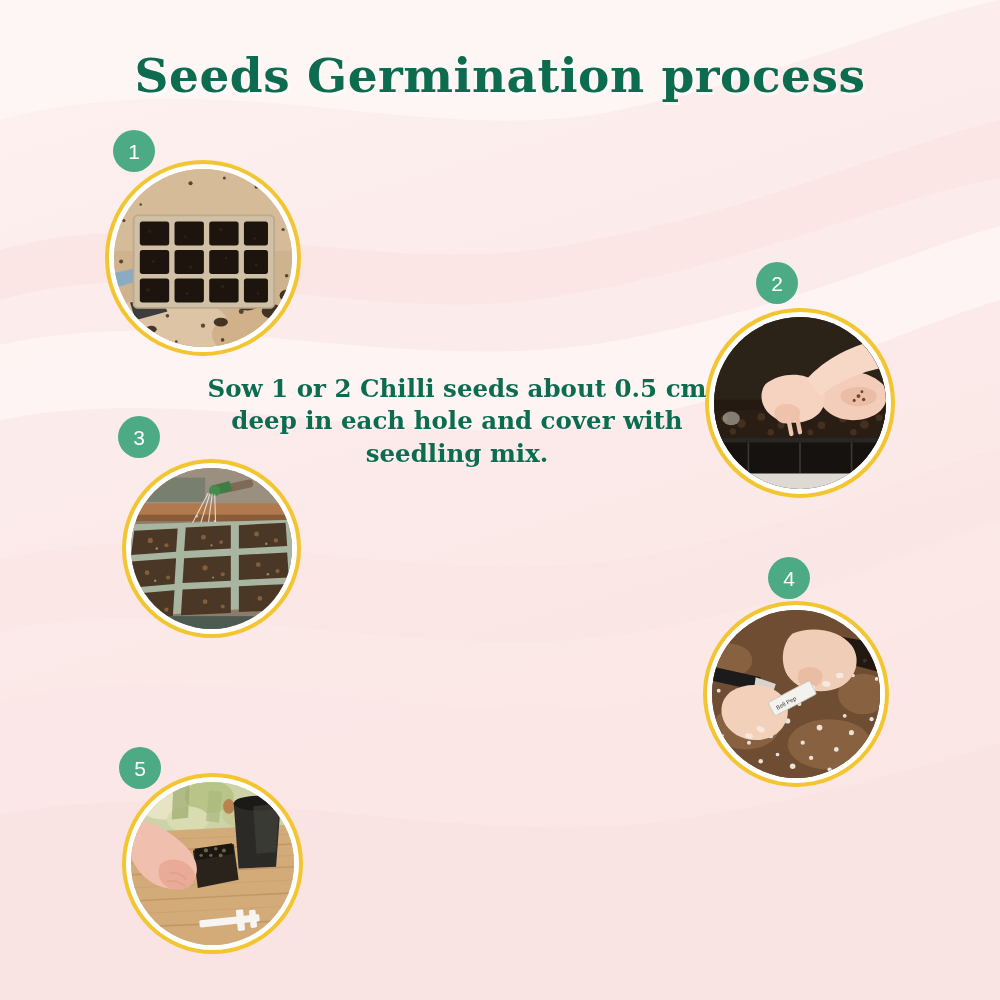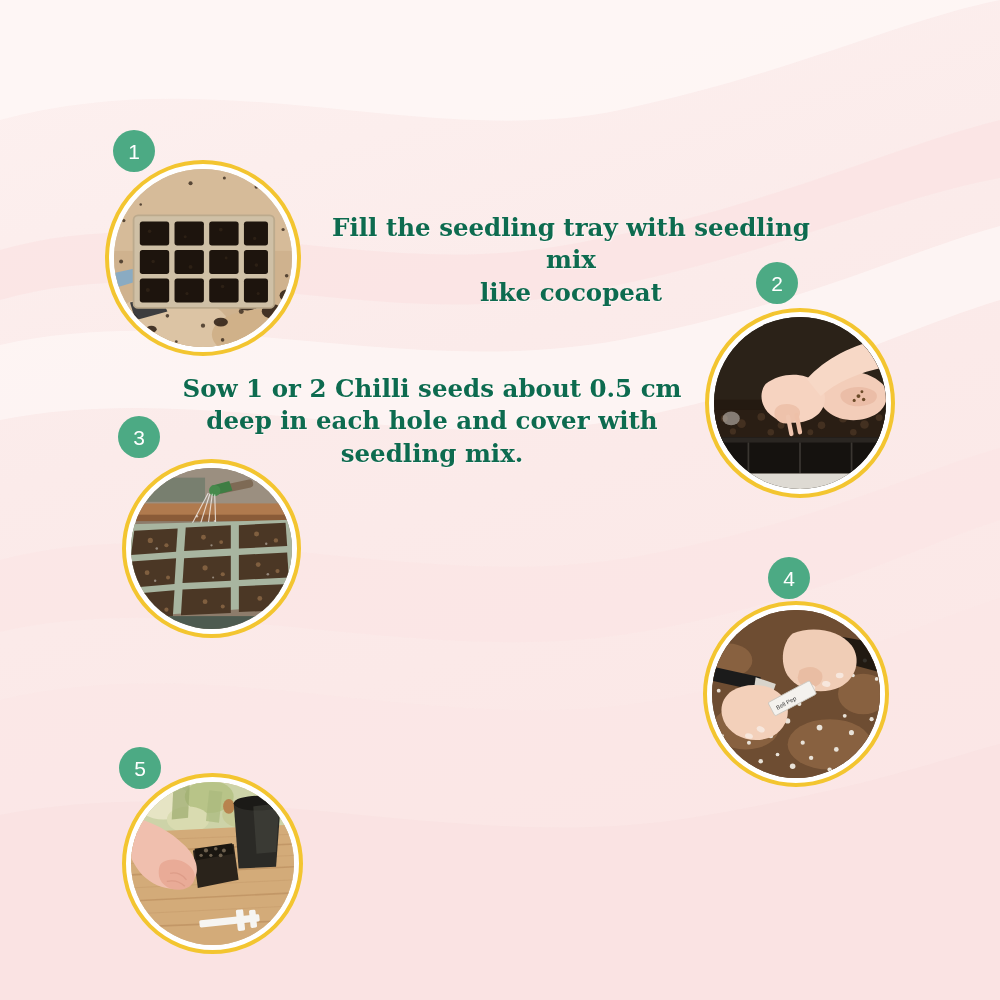--- a/index.html
+++ b/index.html
@@ -97,21 +97,21 @@
   .ta-center { text-align: center; }
   .ta-left { text-align: left; }
 
   
   #circle-1 { left: 105px; top: 160px; width: 196px; height: 196px; }
   #badge-1  { left: 113px; top: 130px; }
   #text-1   { left: 318px; top: 212px; width: 506px; }
 
   #circle-2 { left: 705px; top: 308px; width: 190px; height: 190px; }
   #badge-2  { left: 756px; top: 262px; }
-  #text-2   { left: 180px; top: 373px; width: 504px; }
+  #text-2   { left: 205px; top: 373px; width: 504px; }
 
   #circle-3 { left: 122px; top: 459px; width: 179px; height: 179px; }
   #badge-3  { left: 118px; top: 416px; }
   #text-3   { left: 308px; top: 511px; width: 526px; }
 
   #circle-4 { left: 703px; top: 601px; width: 186px; height: 186px; }
   #badge-4  { left: 768px; top: 557px; }
   #text-4   { left: 142px; top: 677px; width: 566px; }
 
   #circle-5 { left: 122px; top: 773px; width: 181px; height: 181px; }
@@ -133,20 +133,21 @@
     </defs>
     <rect x="0" y="0" width="1000" height="1000" fill="url(#bgGrad)"></rect>
     <path d="M0,120 C220,60 430,150 620,110 C790,74 900,20 1000,0 L1000,0 L0,0 Z" fill="#fef7f6" opacity="0.85"></path>
     <path d="M0,300 C180,248 360,330 560,296 C760,262 880,200 1000,178 L1000,120 C880,150 760,212 560,246 C360,280 180,198 0,250 Z" fill="#fbe3e2" opacity="0.7"></path>
     <path d="M0,345 C200,300 400,380 620,340 C800,306 910,250 1000,226 L1000,300 C900,330 790,390 620,420 C420,456 200,380 0,420 Z" fill="#fef6f5" opacity="0.8"></path>
     <path d="M0,560 C200,508 420,596 640,556 C820,522 920,470 1000,448 L1000,520 C920,545 820,600 640,632 C420,670 200,586 0,632 Z" fill="#fbe5e4" opacity="0.6"></path>
     <path d="M0,700 C220,648 440,740 660,700 C840,666 930,620 1000,598 L1000,1000 L0,1000 Z" fill="#fbe6e5" opacity="0.55"></path>
     <path d="M0,815 C230,770 460,855 690,818 C860,790 940,760 1000,744 L1000,1000 L0,1000 Z" fill="#fae0df" opacity="0.5"></path>
   </svg>
 
+  <div class="title">Seeds Germination process</div>
 
   <div class="badge" id="badge-1">
     <span>1</span>
   </div>
   <div class="photo-circle" id="circle-1">
     <div class="photo-inner">
       <svg viewBox="0 0 200 200" preserveAspectRatio="xMidYMid slice">
         <rect width="200" height="200" fill="#d8bd9c"></rect>
         <rect y="0" width="200" height="92" fill="#d6bb99"></rect>
         <rect y="92" width="200" height="108" fill="#cfb28e"></rect>
@@ -217,22 +218,20 @@
               <circle cx="160" cy="108" r="2"></circle>
               <circle cx="38" cy="136" r="2.3"></circle>
             <circle cx="82" cy="140" r="1.8"></circle>
               <circle cx="122" cy="132" r="2"></circle>
               <circle cx="162" cy="140" r="1.7"></circle>
           </g>
         </g>
       </svg>
     </div>
   </div>
-  <div class="step-text ta-center" id="text-1">Fill the seedling tray with seedling mix
-like cocopeat</div>
 
   <div class="badge" id="badge-2">
     <span>2</span>
   </div>
   <div class="photo-circle" id="circle-2">
     <div class="photo-inner">
       <svg viewBox="0 0 200 200" preserveAspectRatio="xMidYMid slice">
         <rect width="200" height="200" fill="#30291f"></rect>
         <rect y="0" width="200" height="96" fill="#2b2218"></rect>
         <rect y="96" width="200" height="50" fill="#241a11"></rect>

